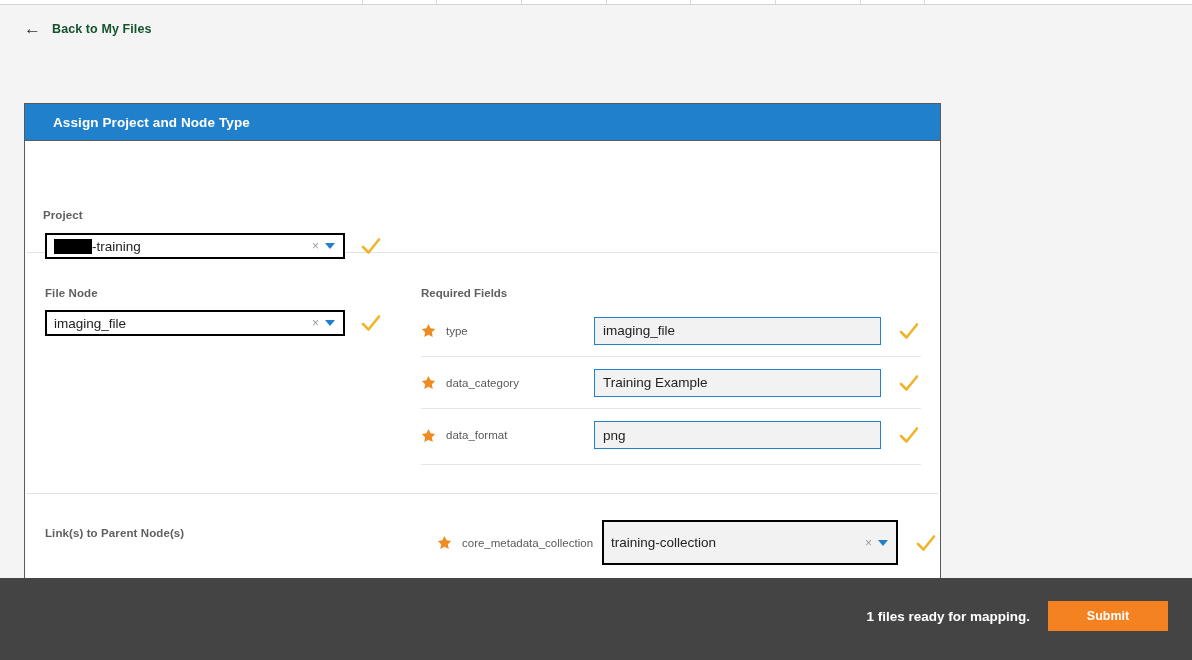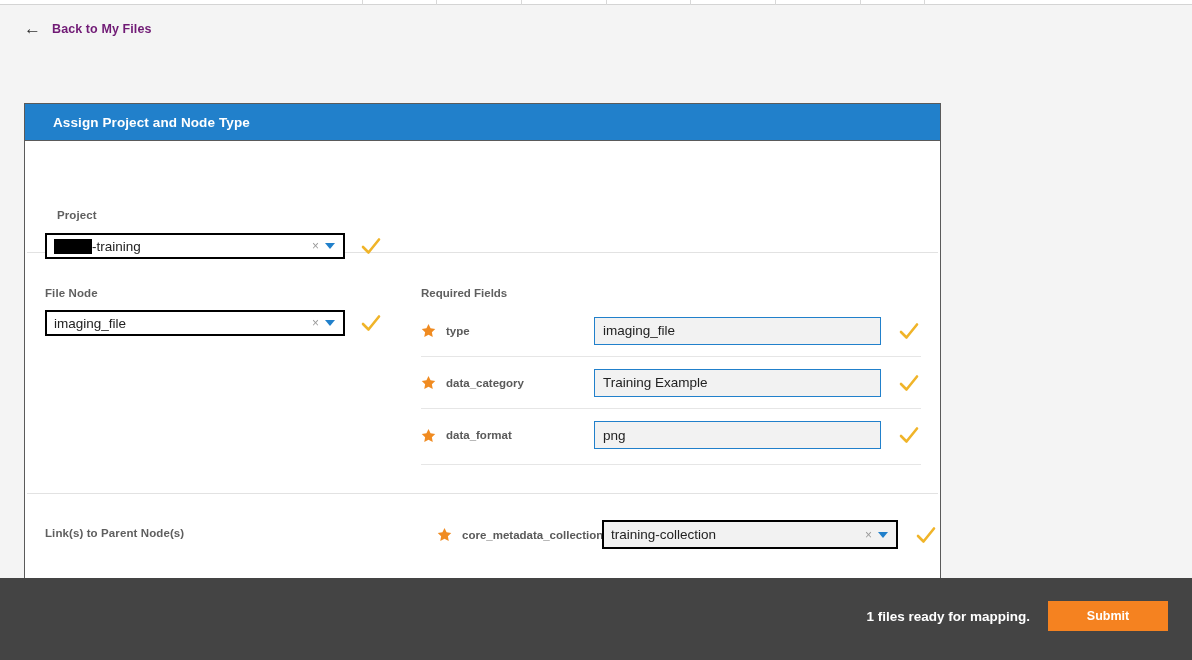--- a/index.html
+++ b/index.html
@@ -47,21 +47,21 @@
     gap: 11px;
   }
   .back-arrow {
     font-size: 17px;
     color: #2f2f2f;
     line-height: 1;
     margin-top: -1px;
   }
   .back-link {
     font-size: 12.5px;
-    color: #701a75;
+    color: #14532d;
     font-weight: 600;
     letter-spacing: .1px;
     text-decoration: none;
     cursor: pointer;
   }
 
   
   .page-title {
     position: absolute;
     top: 59px; left: 24px;
@@ -187,21 +187,21 @@
   }
   .req-row:last-child { border-bottom: none; }
   .star {
     width: 15px; height: 15px;
     flex: 0 0 15px;
     margin-right: 10px;
   }
   .req-name {
     font-size: 11.5px;
     color: #5a5a5a;
-    font-weight: 700;
+    font-weight: 400;
     width: 148px;
     flex: 0 0 148px;
   }
   .req-input {
     width: 298px;
     height: 28px;
     background: #f2f2f2;
     border: 1px solid #2180cb;
     font-family: "Liberation Sans", sans-serif;
     font-size: 13.5px;
@@ -266,21 +266,21 @@
   </div>
 
 
   <div class="card">
 
     <div class="card-header">
       <span class="card-header-title">Assign Project and Node Type</span>
     </div>
 
     <div class="section sec-project">
-      <div style="position:absolute; top:68px; left:32px;">
+      <div style="position:absolute; top:68px; left:18px;">
         <div class="field-label">Project</div>
       </div>
       <div style="position:absolute; top:92px; left:20px; display:flex; align-items:center; gap:14px;">
         <div class="select2 thick">
           <span class="select2-value">
               <span class="redact"></span>
               <span>-training</span>
             </span>
           <span class="s2-clear">×</span>
           <span class="s2-caret"></span>
@@ -358,21 +358,21 @@
     <div class="section sec-parent">
       <div style="position:absolute; top:33px; left:20px;">
         <div class="field-label">Link(s) to Parent Node(s)</div>
       </div>
 
       <div style="position:absolute; top:26px; left:412px; display:flex; align-items:center;">
         <svg class="star" viewBox="0 0 24 24" style="margin-right:10px;">
           <path d="M12 1.6 L15.3 8.5 L22.8 9.5 L17.4 14.9 L18.8 22.4 L12 18.8 L5.2 22.4 L6.6 14.9 L1.2 9.5 L8.7 8.5 Z" fill="#f08b21"></path>
         </svg>
         <span class="req-name" style="width:140px; flex:0 0 140px;">core_metadata_collection</span>
-        <div class="select2 thick" style="width:296px; height:29px; background:#f2f2f2;text-align:center;">
+        <div class="select2 thick" style="width:296px; height:45px; background:#f2f2f2;text-align:center;">
           <span class="select2-value">training-collection</span>
           <span class="s2-clear">×</span>
           <span class="s2-caret"></span>
         </div>
         <svg class="check" style="margin-left:16px;" viewBox="0 0 24 24">
           <path d="M4 13 L9.5 18.5 L20 5.5" fill="none" stroke="#f0b429" stroke-width="2.6" stroke-linecap="round" stroke-linejoin="round"></path>
         </svg>
       </div>
     </div>
 

